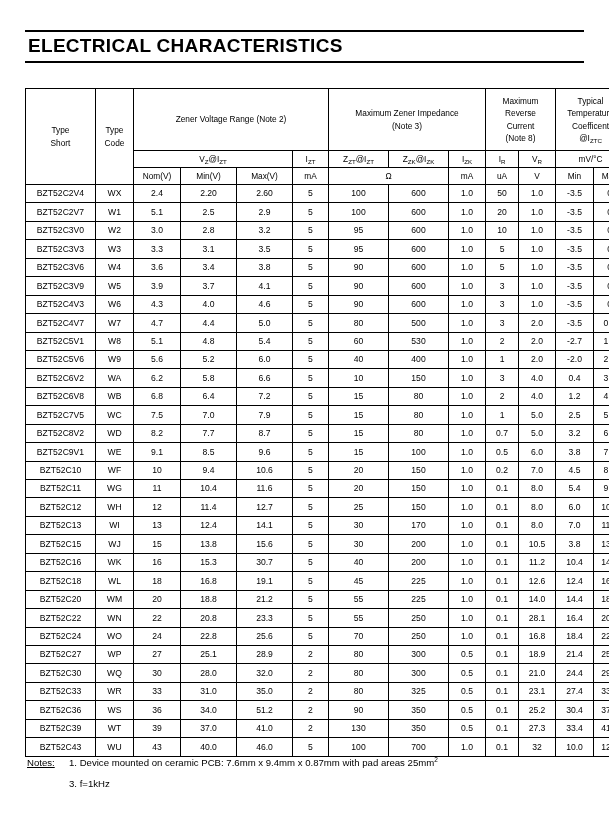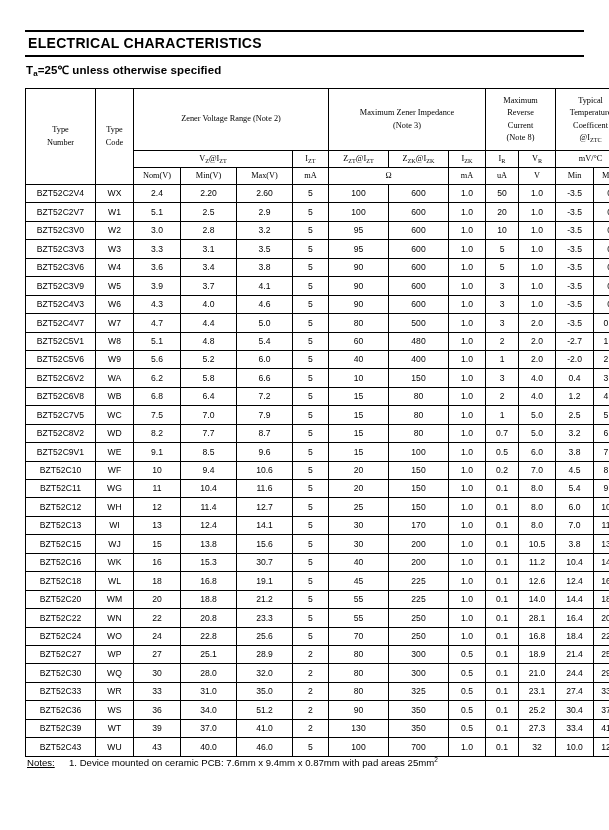--- a/index.html
+++ b/index.html
@@ -28,21 +28,21 @@
     left: 25px;
     top: 30px;
     width: 559px;
   }
   .title-rule-top {
     height: 2px;
     background: #000;
     width: 100%;
   }
   .title-text {
-    font-size: 14px;
+    font-size: 19px;
     font-weight: bold;
     letter-spacing: 0.3px;
     padding: 3px 2px 4px 3px;
     line-height: 1.15;
   }
   .title-rule-bottom {
     height: 2px;
     background: #000;
     width: 100%;
   }
@@ -81,21 +81,20 @@
     font-size: 8.5px;
     text-align: center;
     vertical-align: middle;
     padding: 0;
     line-height: 1.45;
     overflow: hidden;
     white-space: nowrap;
   }
   table.spec th {
     font-size: 8.3px;
-    font-family: Liberation Serif, serif;
   }
   table.spec td {
     height: 17.45px;
     font-size: 8.6px;
   }
   .hrow1 th { height: 61px; }
   .hrow2 th { height: 16px; }
   .hrow3 th { height: 16px; }
 
   th sub, td sub {
@@ -155,21 +154,20 @@
 <body>
 
 <div class="page">
 
   <div class="title-block">
     <div class="title-rule-top"></div>
     <div class="title-text">ELECTRICAL CHARACTERISTICS</div>
     <div class="title-rule-bottom"></div>
   </div>
 
-  <div class="subtitle"><span>T</span><sub>a</sub><span>=25℃ unless otherwise specified</span></div>
 
   <div class="tbl-wrap">
     <table class="spec">
       <colgroup>
         <col class="c-type">
           <col class="c-code">
           <col class="c-nom">
           <col class="c-min">
         <col class="c-max">
           <col class="c-izt">
@@ -178,21 +176,21 @@
         <col class="c-izk">
           <col class="c-ir">
           <col class="c-vr">
           <col class="c-tcmin">
         <col class="c-tcmax">
       </colgroup>
       <thead>
         <tr class="hrow1">
           <th rowspan="3" class="stack">
             <span>Type</span>
-            <span>Number</span>
+            <span>Short</span>
           </th>
           <th rowspan="3" class="stack">
             <span>Type</span>
             <span>Code</span>
           </th>
           <th colspan="4">Zener Voltage Range (Note 2)</th>
           <th colspan="3" class="stack">
             <span>Maximum Zener Impedance</span>
             <span>(Note 3)</span>
           </th>
@@ -356,21 +354,21 @@
             <td>0.2</td>
           </tr>
           <tr>
             <td>BZT52C5V1</td>
             <td>W8</td>
             <td>5.1</td>
             <td>4.8</td>
             <td>5.4</td>
             <td>5</td>
             <td>60</td>
-            <td>480</td>
+            <td>530</td>
             <td>1.0</td>
             <td>2</td>
             <td>2.0</td>
             <td>-2.7</td>
             <td>1.2</td>
           </tr>
           <tr>
             <td>BZT52C5V6</td>
             <td>W9</td>
             <td>5.6</td>
@@ -702,15 +700,19 @@
           </tr>
         </tbody>
     </table>
   </div>
 
   <div class="notes">
     <div class="notes-row">
       <div class="notes-label">Notes:</div>
       <div class="note-item"><span>1. Device mounted on ceramic PCB: 7.6mm x 9.4mm x 0.87mm with pad areas 25mm</span><sup class="sup">2</sup></div>
     </div>
+    <div class="notes-row indent">
+      <div class="notes-label"></div>
+      <div class="note-item">3. f=1kHz</div>
+    </div>
   </div>
 
 </div>
 
 </body></html>

